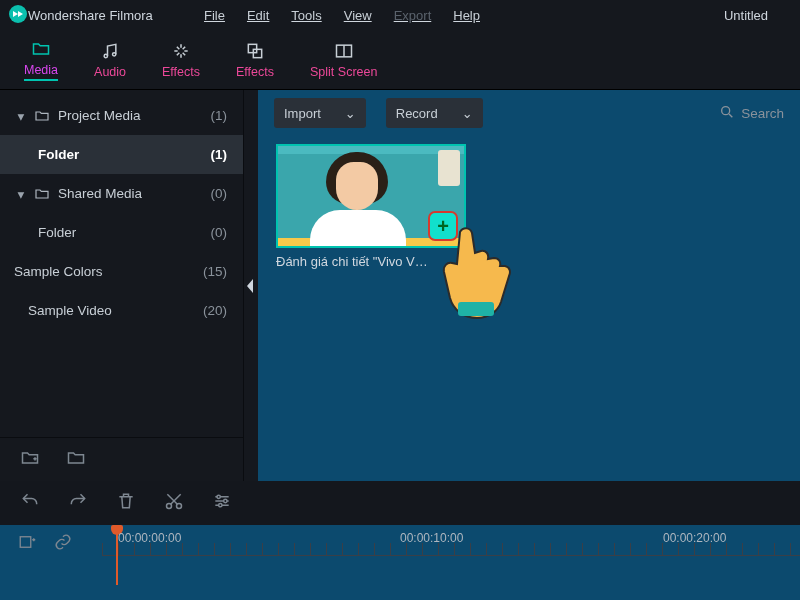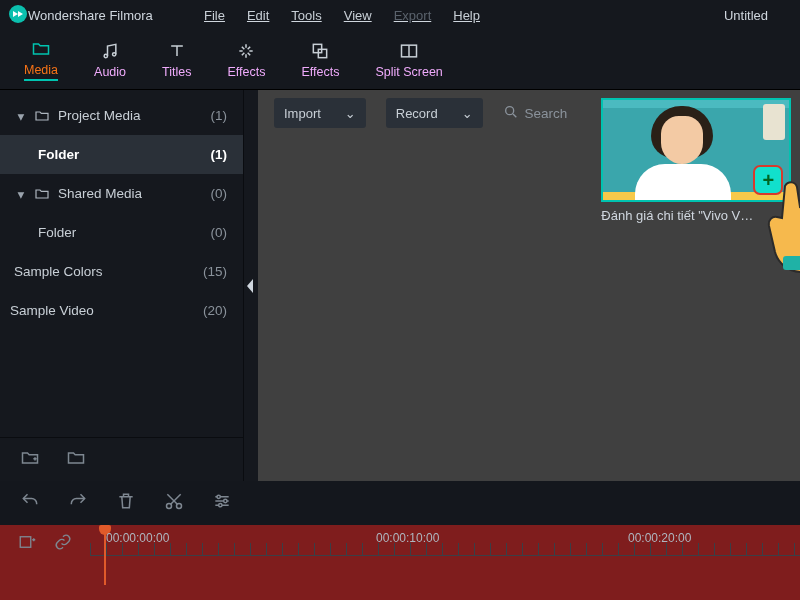--- a/index.html
+++ b/index.html
@@ -8,22 +8,22 @@
   
   .titlebar { height: 30px; background: #15181e; display: flex; align-items: center; padding: 0 8px; font-size: 13px; color: #cfd6de; }
   .titlebar .logo-wrap { display: flex; align-items: center; width: 196px; }
   .titlebar .menus { display: flex; gap: 22px; text-decoration: underline; }
   .titlebar .menu-item { color: #c8cfd6; cursor: pointer; }
   .titlebar .menu-item.greyed { color: #5a626c; }
   .titlebar .doc-title { margin-left: auto; padding-right: 24px; }
 
   
   .tooltabs { height: 60px; background: #15181e; border-bottom: 1px solid #000; display: flex; align-items: stretch; padding: 0 6px; }
-  .tool { display: flex; flex-direction: column; align-items: center; justify-content: center; padding: 0 18px; font-size: 12.5px; color: #f0abfc; cursor: pointer; gap: 4px; }
-  .tool.active { color: #f97316; }
+  .tool { display: flex; flex-direction: column; align-items: center; justify-content: center; padding: 0 18px; font-size: 12.5px; color: #ec4899; cursor: pointer; gap: 4px; }
+  .tool.active { color: #d946ef; }
   .tool.active .label { border-bottom: 2px solid #00c3b0; padding-bottom: 2px; }
   .tool .icon { width: 20px; height: 20px; display: flex; align-items: center; justify-content: center; }
 
   
   .main { display: flex; height: 391px; background: #15181e; }
   .sidebar { width: 244px; background: #15181e; border-right: 1px solid #0a0c10; display: flex; flex-direction: column; }
   .tree { flex: 1; padding-top: 6px; font-size: 13.5px; }
   .tree-row { display: flex; align-items: center; height: 39px; padding: 0 16px 0 14px; cursor: pointer; }
   .tree-row.selected { background: #2a3038; color: #fff; font-weight: 600; }
   .tree-row.child { padding-left: 38px; }
@@ -31,21 +31,21 @@
   .tree-row .foldico { margin-right: 8px; display: inline-flex; }
   .tree-row .count { margin-left: auto; color: #8a929b; }
   .tree-row.selected .count { color: #fff; }
   .sidebar-foot { height: 44px; border-top: 1px solid #0a0c10; display: flex; align-items: center; gap: 26px; padding-left: 20px; }
   .sidebar-foot .ico { color: #7e8791; cursor: pointer; }
 
   
   .divhandle { width: 14px; display: flex; align-items: center; justify-content: center; color: #cfd6de; }
 
   
-  .rpanel { flex: 1; background: #404040; display: flex; flex-direction: row; position: relative; overflow: hidden; }
+  .rpanel { flex: 1; background: #0c4a6e; display: flex; flex-direction: column; position: relative; overflow: hidden; }
   .rtools { height: 46px; display: flex; align-items: center; padding: 0 16px; gap: 20px; }
   .dropdown { background: #2a3038; height: 30px; border-radius: 3px; display: inline-flex; align-items: center; padding: 0 10px; color: #c8cfd6; font-size: 13px; cursor: pointer; gap: 24px; }
   .search { margin-left: auto; display: flex; align-items: center; gap: 6px; color: #8a929b; font-size: 13.5px; }
 
   .gallery { flex: 1; padding: 8px 18px; position: relative; }
   .clip { width: 190px; }
   .thumb { width: 190px; height: 104px; border: 2px solid #00c3b0; position: relative; overflow: hidden; }
   .thumb-bg { position: absolute; inset: 0; background: linear-gradient(#4bbac0 0 8%, #3aa6ac 8% 92%, #f7c94a 92% 100%); }
   .person { position: absolute; left: 32px; top: 6px; width: 96px; height: 92px; }
   .person .face { width: 42px; height: 48px; background: #f3caa4; border-radius: 22px 22px 26px 26px; position: absolute; left: 26px; top: 10px; }
@@ -56,21 +56,21 @@
   .clip .caption { font-size: 13px; color: #d0d7df; margin-top: 6px; white-space: nowrap; overflow: hidden; text-overflow: ellipsis; }
 
   
   .hand { position: absolute; left: 176px; top: 88px; width: 70px; height: 100px; pointer-events: none; }
 
   
   .tl-tools { height: 44px; background: #14171d; display: flex; align-items: center; gap: 28px; padding-left: 20px; }
   .tl-tools .ico { color: #7e8791; cursor: pointer; }
 
   
-  .timeline { height: 75px; background: #7f1d1d; display: flex; }
+  .timeline { height: 75px; background: #0c4a6e; display: flex; gap: 12px; }
   .tl-left { width: 90px; display: flex; align-items: flex-start; gap: 18px; padding: 8px 0 0 18px; }
   .tl-left .ico { color: #7e8791; cursor: pointer; }
   .tl-ruler { flex: 1; position: relative; padding-top: 8px; }
   .ruler-base { position: absolute; left: 0; right: 0; top: 30px; height: 1px; background: #3a3f47; }
   .ticks { position: absolute; left: 0; right: 0; top: 18px; height: 12px; background-image: repeating-linear-gradient(to right, #3a3f47 0 1px, transparent 1px 16px); }
   .tc { position: absolute; top: 6px; font-size: 12px; color: #aeb6bf; transform: translateX(-2px); }
   .playhead { position: absolute; left: 14px; top: 0; width: 2px; height: 60px; background: #e05a2a; }
   .playhead::before { content: ""; position: absolute; left: -5px; top: 0; width: 12px; height: 10px; background: #e05a2a; border-radius: 2px 2px 6px 6px; }
 </style>
 </head>
@@ -112,28 +112,20 @@
           <path d="M9 18V6l10-2v12"></path>
           <circle cx="7" cy="18" r="2"></circle>
           <circle cx="17" cy="16" r="2"></circle>
         </svg>
       </span>
     <span class="label">Audio</span>
   </div>
   <div class="tool">
     <span class="icon">
         <svg width="20" height="20" viewBox="0 0 24 24" fill="none" stroke="#c8cfd6" stroke-width="1.8">
-          <path d="M5 6h14M12 6v12"></path>
-        </svg>
-      </span>
-    <span class="label">Titles</span>
-  </div>
-  <div class="tool">
-    <span class="icon">
-        <svg width="20" height="20" viewBox="0 0 24 24" fill="none" stroke="#c8cfd6" stroke-width="1.8">
           <path d="M12 4v4M12 16v4M4 12h4M16 12h4M7 7l3 3M14 14l3 3M17 7l-3 3M10 14l-3 3"></path>
         </svg>
       </span>
     <span class="label">Effects</span>
   </div>
   <div class="tool">
     <span class="icon">
         <svg width="20" height="20" viewBox="0 0 24 24" fill="none" stroke="#c8cfd6" stroke-width="1.8">
           <rect x="4" y="4" width="10" height="10"></rect>
           <rect x="10" y="10" width="10" height="10"></rect>
@@ -181,21 +173,21 @@
         <span class="count">(0)</span>
       </div>
       <div class="tree-row child">
         <span>Folder</span>
         <span class="count">(0)</span>
       </div>
       <div class="tree-row" style="">
         <span>Sample Colors</span>
         <span class="count">(15)</span>
       </div>
-      <div class="tree-row" style="padding-left:10px">
+      <div class="tree-row" style="padding-left:28px">
         <span>Sample Video</span>
         <span class="count">(20)</span>
       </div>
     </div>
     <div class="sidebar-foot">
       <span class="ico"><svg width="20" height="20" viewBox="0 0 24 24" fill="none" stroke="currentColor" stroke-width="1.8">
             <path d="M3 6h6l2 2h10v10H3z"></path>
             <path d="M16 13h4M18 11v4"></path>
           </svg></span>
       <span class="ico"><svg width="20" height="20" viewBox="0 0 24 24" fill="none" stroke="currentColor" stroke-width="1.8">
@@ -288,16 +280,16 @@
     <span class="ico"><svg width="18" height="18" viewBox="0 0 24 24" fill="none" stroke="currentColor" stroke-width="1.8">
           <path d="M10 14a5 5 0 007 0l3-3a5 5 0 00-7-7l-1 1"></path>
           <path d="M14 10a5 5 0 00-7 0l-3 3a5 5 0 007 7l1-1"></path>
         </svg></span>
   </div>
   <div class="tl-ruler">
     <div class="ticks"></div>
     <div class="ruler-base"></div>
     <div class="playhead"></div>
     <span class="tc" style="left:18px">00:00:00:00</span>
-    <span class="tc" style="left:288px">00:00:10:00</span>
-    <span class="tc" style="left:540px">00:00:20:00</span>
+    <span class="tc" style="left:300px">00:00:10:00</span>
+    <span class="tc" style="left:563px">00:00:20:00</span>
   </div>
 </div>
 
 </body></html>

